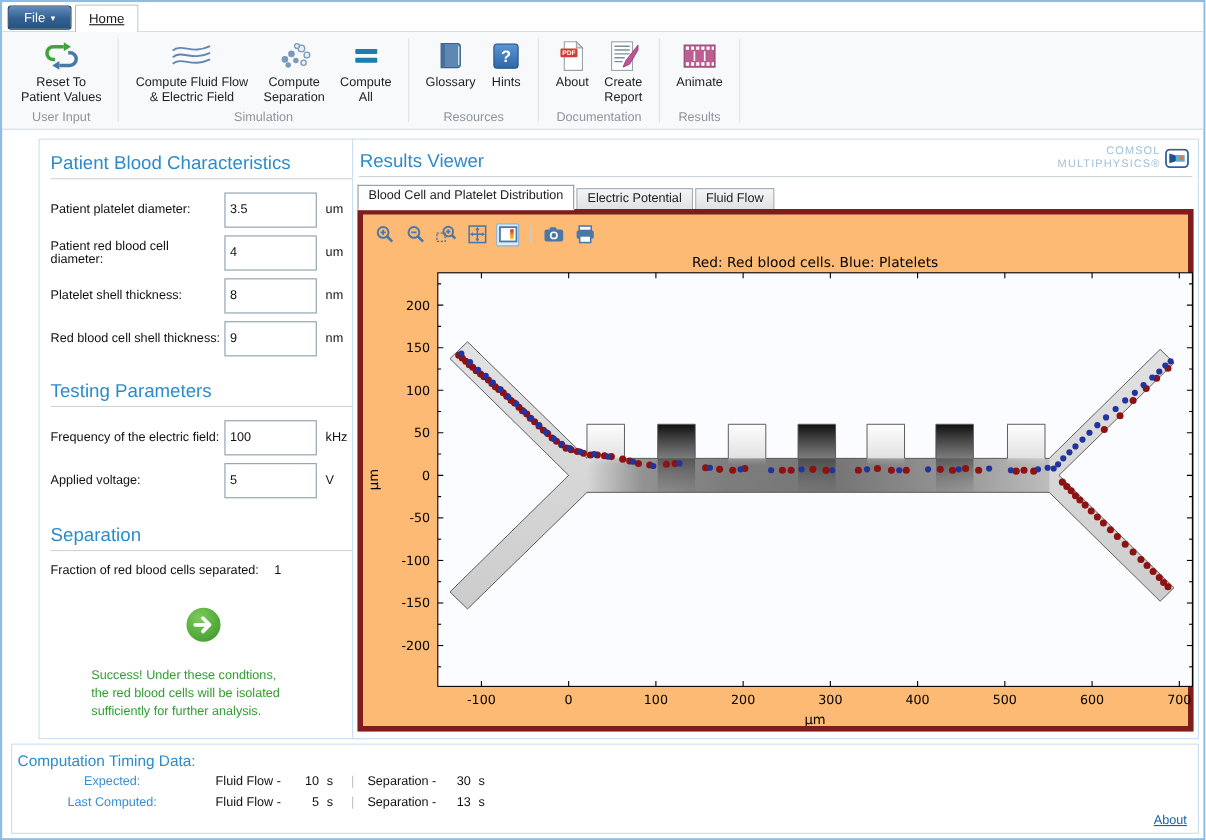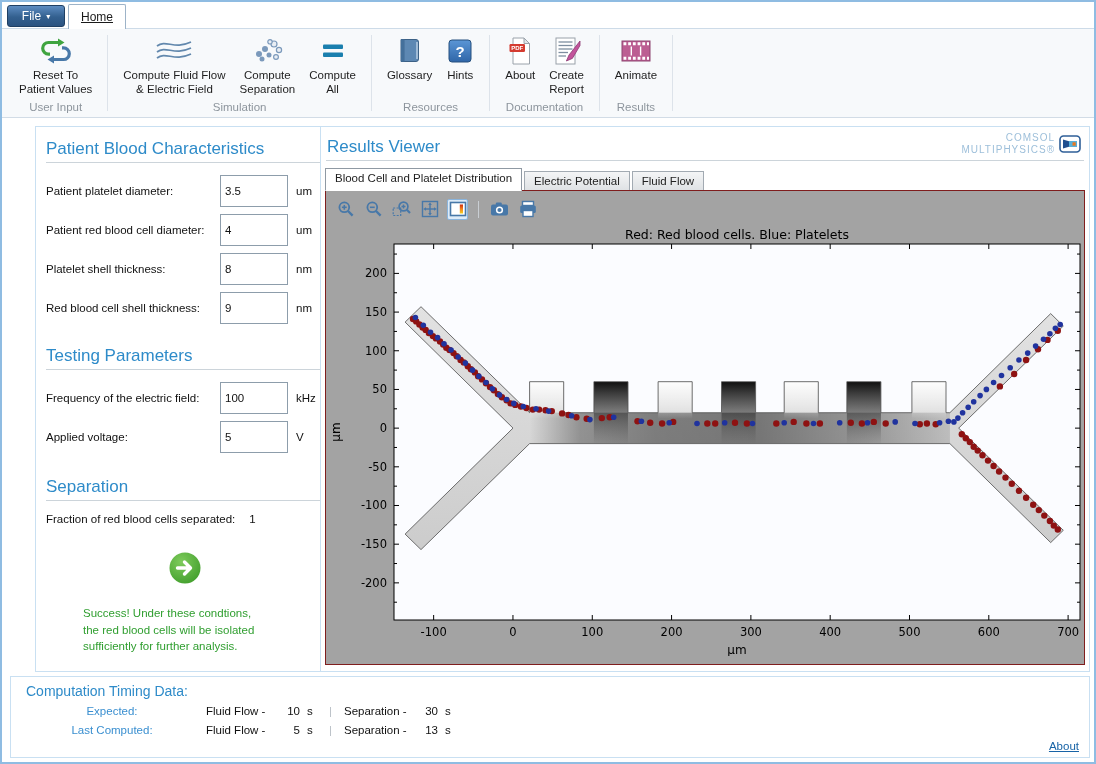--- a/index.html
+++ b/index.html
@@ -26,46 +26,46 @@
   .rib-btn { display:flex; flex-direction:column; align-items:center; padding:2px 5px; border-radius:3px; cursor:pointer; }
   .rib-icon { height:32px; display:flex; align-items:center; justify-content:center; margin-bottom:2px; }
   .rib-label { font-size:11.5px; color:#1e1e1e; text-align:center; line-height:1.2; white-space:pre-line; }
   .rib-gname { font-size:11.5px; color:#8d959d; padding:2px 0 3px; }
   .rib-sep { width:1px; background:#dde3ea; margin:6px 2px; }
 
   
   .panel { position:absolute; background:#fff; border:1px solid #c9e0f2; }
   .left-panel  { top:124px; left:8px;  width:300px; height:546px; padding:8px 10px;margin-left:25px; }
   .right-panel { top:124px; left:318px; width:770px; height:546px; }
-  .bottom-strip{ top:674px; left:8px;  width:1080px; height:82px; padding:4px 15px; }
+  .bottom-strip{ top:674px; left:8px;  width:1080px; height:82px; padding:4px 5px; }
 
   h2.sect { font-size:17px; font-weight:normal; color:#2e8bc9; margin:4px 0 2px; }
   .rule { border-top:1px solid #ccd4da; margin:3px 0 12px; }
 
   .form-row { display:flex; align-items:center; margin-bottom:7px; }
   .flabel { flex:1; font-size:11.5px; color:#111; }
-  .finput { width:68px; height:19px; border:1px solid #8d9dab; font-size:11.5px; padding:15px 4px;
+  .finput { width:84px; height:19px; border:1px solid #8d9dab; font-size:11.5px; padding:15px 4px;
             font-family:"Liberation Sans",sans-serif; color:#111; }
   .funit { width:28px; margin-left:8px; font-size:11.5px; color:#111; }
 
   .fraction-row { display:flex; font-size:11.5px; color:#111; margin-bottom:4px; }
   .fraction-value { margin-left:14px; }
   .go-wrap { text-align:center; margin:26px 0 16px; }
   .success-msg { color:#2f9e2f; font-size:11.5px; line-height:1.45; white-space:pre-line; width:204px; margin:0 auto; }
 
   
   .rv-head { position:absolute; top:6px; left:6px; }
   .rv-rule { position:absolute; top:33px; left:5px; right:5px; border-top:1px solid #ccd4da; }
   .logo { position:absolute; top:5px; right:8px; display:flex; align-items:center; gap:4px; }
   .logo-text { text-align:right; color:#9dbfda; font-size:10px; letter-spacing:1px; line-height:1.15; }
   .tabs { position:absolute; top:42px; left:4px; right:4px; height:22px; display:flex; align-items:flex-end; }
   .tab { font-size:11.5px; color:#222; padding:3px 9px; background:linear-gradient(#f4f5f6,#dfe2e5);
          border:1px solid #a2aab2; margin-right:2px; cursor:pointer; height:20px; white-space:nowrap; }
   .tab.active { background:#fff; border:1px solid #8f99a3; border-bottom:1px solid #fff; height:23px; position:relative; z-index:2; }
-  .tabpanel { position:absolute; top:63px; left:4px; right:4px; bottom:6px; border:1px solid #7f1d1d; background:#a3a3a3; }
+  .tabpanel { position:absolute; top:63px; left:4px; right:4px; bottom:6px; border:5px solid #7f1d1d; background:#fdba74; }
   .plot-toolbar { display:flex; align-items:center; gap:7px; padding:6px 0 0 9px; height:30px; }
   .toolbtn { display:inline-flex; align-items:center; justify-content:center; width:21px; height:21px; border-radius:2px; cursor:pointer; }
   .toolbtn.selected { border:1px solid #8ab4dc; background:#ddebf8; }
   .tool-sep { width:1px; height:17px; background:#c9ced3; margin:0 3px; }
   .plot-title { position:absolute; top:36px; left:68px; width:686px; text-align:center;
     font-family:"DejaVu Sans", sans-serif; font-size:12.5px; color:#000; }
   #plot-svg { position:absolute; top:49px; left:0; }
 
   
   .timing-head { font-size:14px; color:#2e8bc9; margin:2px 0 6px; }

